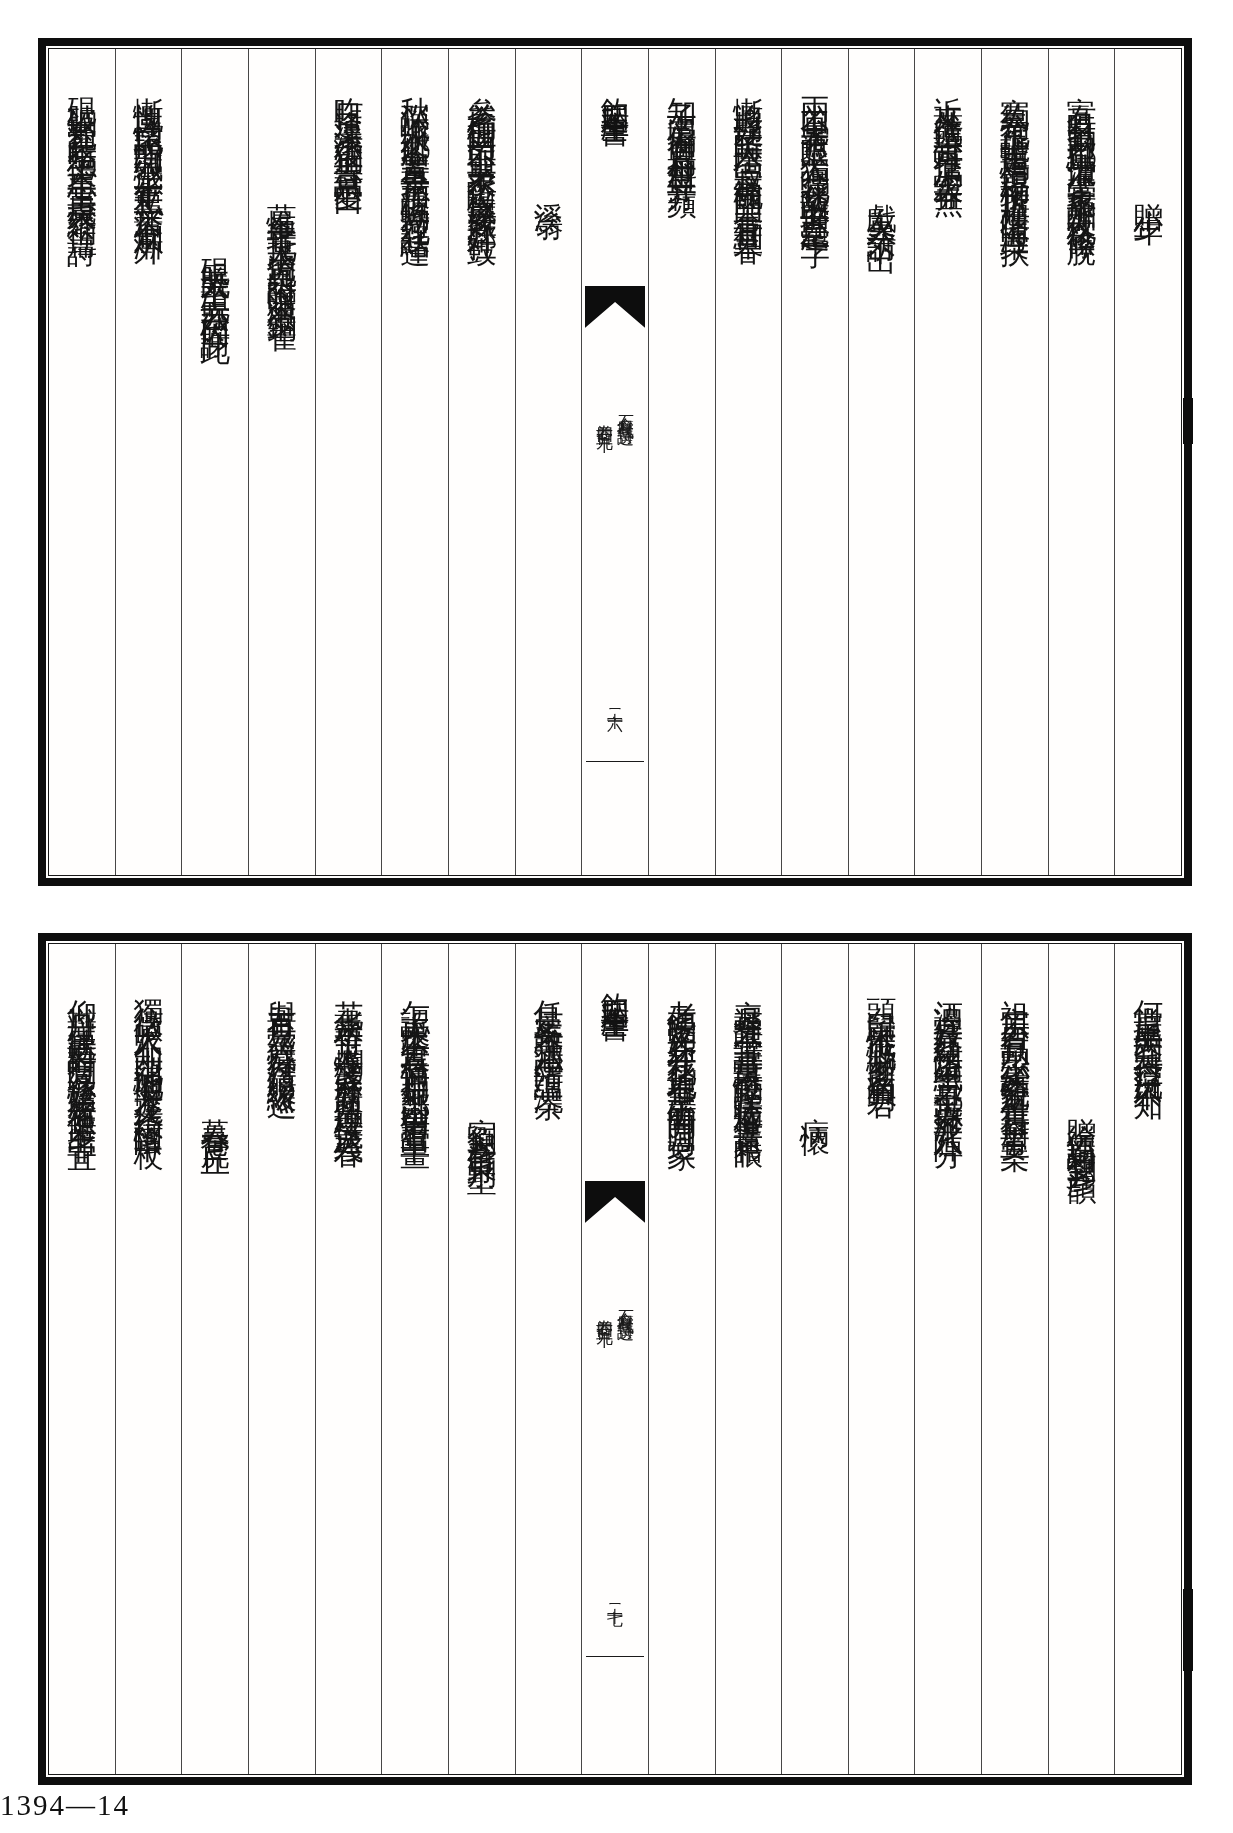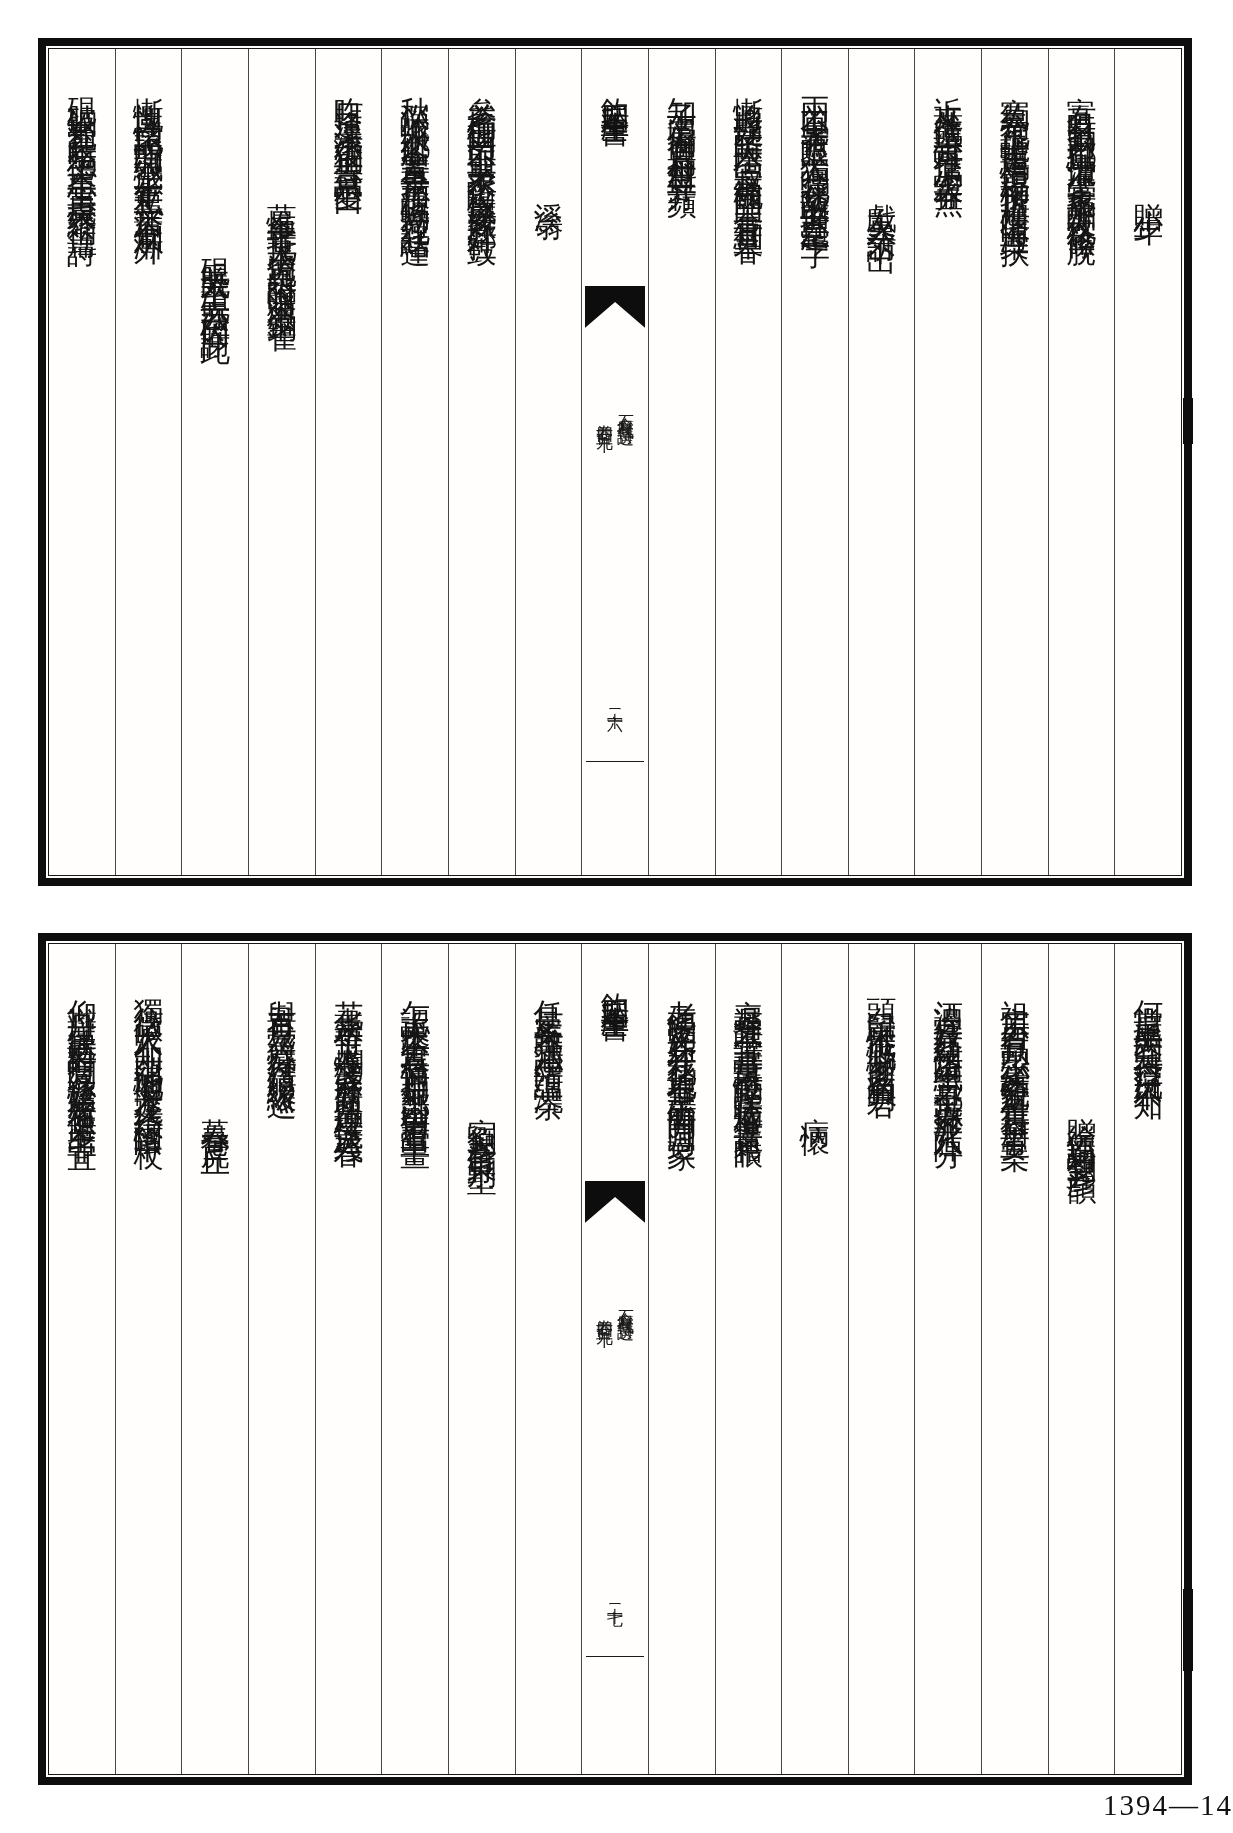--- a/index.html
+++ b/index.html
@@ -56,21 +56,21 @@
     font-size:16px;letter-spacing:3px;line-height:1;color:#1b1b1b;
   }
   .cf .folio-line{
     position:absolute;top:712px;left:6%;width:88%;height:0;
     border-top:1.5px solid #1a1a1a;
   }
   .binding-mark{position:absolute;right:-9px;width:10px;background:#0d0d0d;}
   .bm-top{top:352px;height:46px;}
   .bm-bottom{top:648px;height:82px;}
   .footer{
-    position:absolute;top:1789px;left:0;width:100%;text-align:right;
+    position:absolute;top:1789px;left:0;width:100%;text-align:left;
     font-size:29px;letter-spacing:2px;color:#101010;
     font-family:"Liberation Serif","DejaVu Serif",serif;
   }
 </style>
 </head>
 <body>
 
 <div class="block block-top">
   <div class="binding-mark bm-top"></div>
   <div class="inner">

